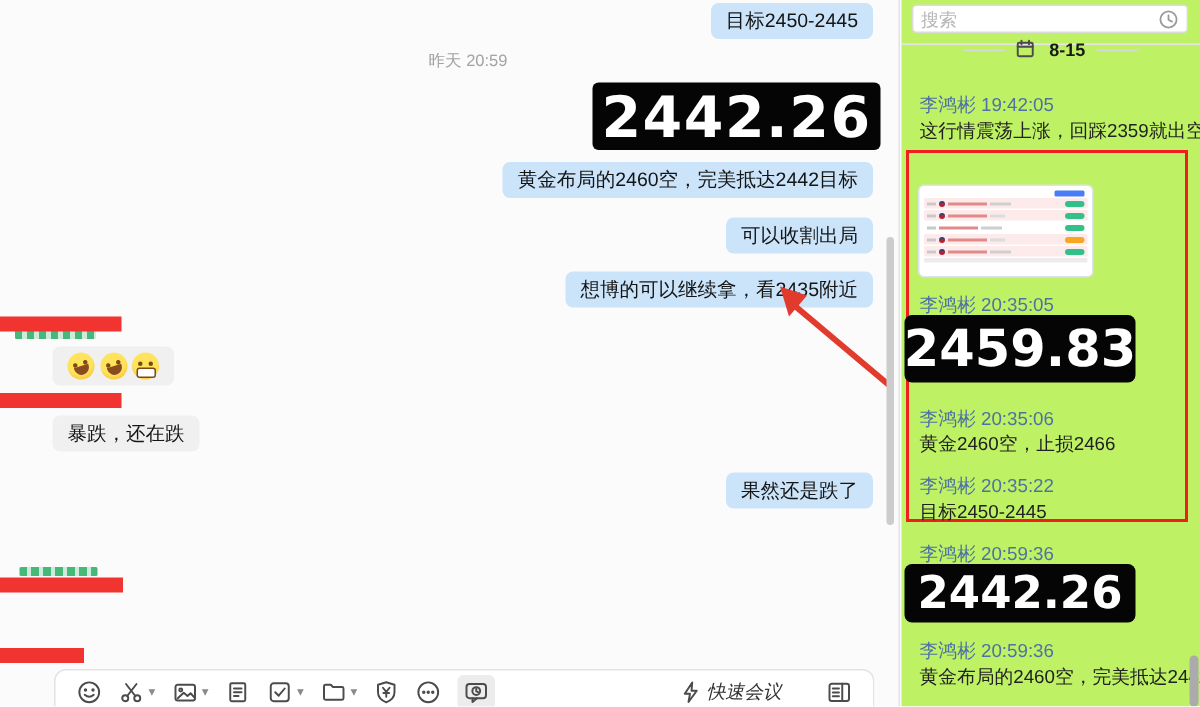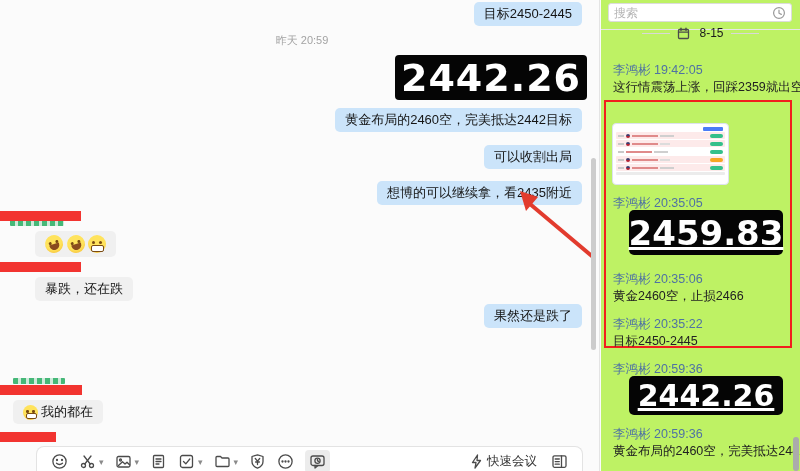--- a/index.html
+++ b/index.html
@@ -2,21 +2,21 @@
 <html><head>
 <meta charset="utf-8">
 <style>
   * { margin:0; padding:0; box-sizing:border-box; }
   html,body { width:800px; height:471px; overflow:hidden; }
   body { font-family:"Liberation Sans","DejaVu Sans",sans-serif; }
   #app { position:relative; width:800px; height:471px; background:#fbfbfb; overflow:hidden; }
 
   
   #chat { position:absolute; left:0; top:0; width:600px; height:471px; background:#fbfbfb; border-right:1px solid #e4e4e4; }
-  .time-divider { position:absolute; left:2px; width:600px; text-align:center; font-size:11px; color:#a3a3a3; }
+  .time-divider { position:absolute; left:12px; width:600px; text-align:center; font-size:11px; color:#a3a3a3; }
   .bubble { position:absolute; font-size:13px; line-height:16px; padding:4px 10px; border-radius:5px; color:#151515; white-space:nowrap; }
   .sent { background:#cbe4fa; right:17px; }
   .recv { background:#f0f0f0; left:35px; }
   .price-img { position:absolute; background:#050505; color:#fff; font-family:"DejaVu Sans",sans-serif; font-weight:bold; display:flex; align-items:center; justify-content:center; border-radius:4px; }
   #chat-price { left:395px; top:55px; width:192px; height:45px; font-size:38px; letter-spacing:1px; }
   .redbar { position:absolute; background:#f23430; height:10px; }
   .green-sliver { position:absolute; height:6px; background:repeating-linear-gradient(90deg,#46b878 0 5px,rgba(70,184,120,.25) 5px 8px); border-radius:1px; }
   .scroll-thumb { position:absolute; background:#cccccc; border-radius:3px; }
 
   
@@ -34,41 +34,41 @@
   .emoji.sm.grin::after { left:2.5px; top:8px; width:9px; height:4px; }
 
   
   #input-card { position:absolute; left:36px; top:446px; width:547px; height:30px; background:#ffffff;
                 border:1px solid #e3e3e3; border-bottom:none; border-radius:8px 8px 0 0;
                 display:flex; align-items:center; padding:0 14px; }
   .tool { display:flex; align-items:center; gap:3px; margin-right:11px; color:#4b4b4b; }
   .tool svg { display:block; }
   .caret { font-size:9px; color:#8a8a8a; }
   .tool.hl { background:#ececec; border-radius:4px; padding:3px 4px; margin-right:0; }
-  #toolbar-right { margin-left:auto; display:flex; gap:14px; }
+  #toolbar-right { margin-left:auto; display:flex; gap:30px;font-style:italic; }
   #quick-meeting { display:flex; align-items:center; gap:4px; font-size:12.5px; color:#333; }
 
   
   #arrow-svg { position:absolute; left:508px; top:184px; width:96px; height:84px; pointer-events:none; }
 
   
   #panel { position:absolute; left:601px; top:0; width:199px; height:471px; background:#bef264; }
   #search-box { position:absolute; left:7px; top:3px; width:184px; height:19px; background:#fff;
                 border:1px solid #dcdcdc; border-radius:3px; display:flex; align-items:center; padding:0 5px; }
   #search-box input { border:none; outline:none; flex:1; font-size:12px; color:#333; background:transparent; min-width:0;
                 font-family:"Liberation Sans","DejaVu Sans",sans-serif; }
   #search-box input::placeholder { color:#b5b5b5; }
   #panel-divider { position:absolute; left:0; top:29px; width:199px; height:1px; background:#e6e6e6; }
   .date-row { position:absolute; left:0; top:26px; width:199px; display:flex; align-items:center; justify-content:center; gap:7px; }
   .date-row .dline { width:28px; height:1px; background:#d8d8d8; }
-  .date-row .dtext { font-size:12px; font-weight:normal; color:#1a1a1a; display:flex; align-items:flex-end; gap:9px; }
+  .date-row .dtext { font-size:12px; font-weight:bold; color:#1a1a1a; display:flex; align-items:flex-start; gap:9px; }
   .entry-head { position:absolute; left:12px; font-size:12.5px; color:#4f72a3; white-space:nowrap; }
   .entry-text { position:absolute; left:12px; font-size:12.5px; color:#222; white-space:nowrap; }
-  .panel-price { position:absolute; left:28px; background:#050505; color:#fff; font-family:"DejaVu Sans",sans-serif;
-                 font-weight:bold; display:flex; align-items:center; justify-content:center; border-radius:5px;text-decoration:underline; }
+  .panel-price { position:absolute; left:2px; background:#050505; color:#fff; font-family:"DejaVu Sans",sans-serif;
+                 font-weight:bold; display:flex; align-items:center; justify-content:center; border-radius:5px; }
   #red-box { position:absolute; left:3px; top:100px; width:188px; height:248px; border:2px solid #f11e1e; }
 
   
   #thumb { position:absolute; left:11px; top:123px; width:117px; height:62px; background:#fff;
            border:1px solid #dde2ee; border-radius:4px; padding:3px 3px 2px; }
   #thumb .t-top { height:4px; position:relative; margin-bottom:1px; }
   #thumb .t-top .btn { position:absolute; right:2px; top:0; width:20px; height:4px; background:#4a7cf7; border-radius:1px; }
   .trow { height:7px; display:flex; align-items:center; gap:2px; padding:0 2px; margin-bottom:1px; border-radius:1px; }
   .trow.pink { background:#fdeaea; }
   .trow .idx { width:6px; height:2px; background:#c9c9c9; }
@@ -113,29 +113,26 @@
     <div class="bubble recv" style="top:231px;">
       <span class="emoji rofl"></span>
       <span class="emoji rofl"></span>
       <span class="emoji grin"></span>
     </div>
 
     <div class="redbar" style="left:0; top:262px; width:81px;"></div>
 
     <div class="bubble recv" style="top:277px;">暴跌，还在跌</div>
 
-    <div class="bubble sent" style="top:304px;">果然还是跌了</div>
+    <div class="bubble sent" style="top:315px;">果然还是跌了</div>
 
 
     <div class="green-sliver" style="left:13px; top:378px; width:52px;"></div>
     <div class="redbar" style="left:0; top:385px; width:82px;"></div>
 
-    <div class="bubble recv" style="top:400px; left:13px;">
-      <span class="emoji grin sm"></span><span>我的都在</span>
-    </div>
 
     <div class="redbar" style="left:0; top:432px; width:56px;"></div>
 
     <div class="scroll-thumb" style="left:591px; top:158px; width:5px; height:192px;"></div>
 
     <div id="input-card">
       <span class="tool">
         <svg class="icon" width="17" height="17" viewBox="0 0 17 17">
           <circle cx="8.5" cy="8.5" r="6.6"></circle>
             <circle cx="6" cy="7" r="0.5" fill="#4b4b4b"></circle>

